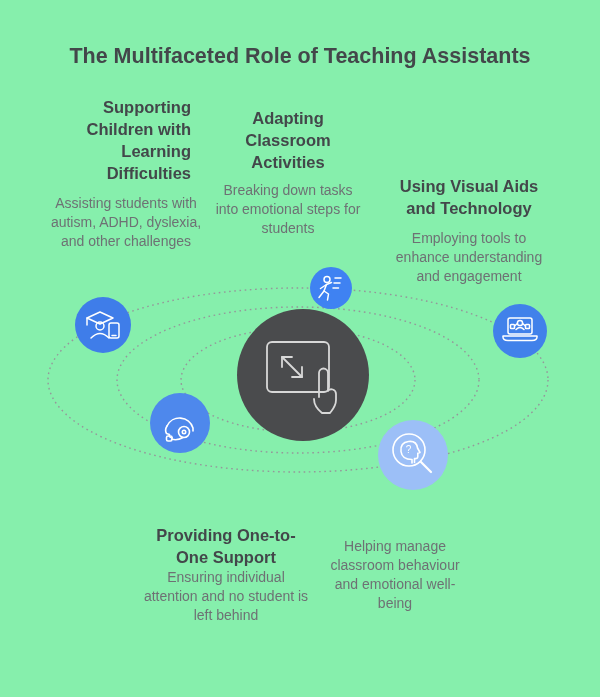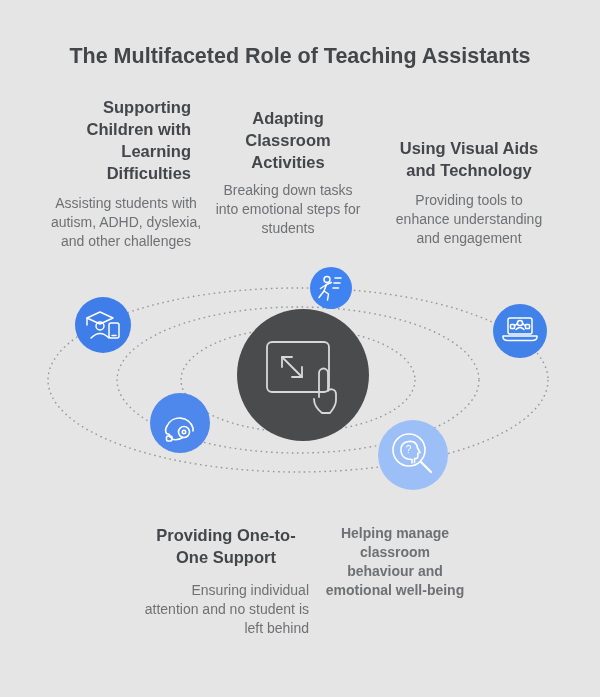--- a/index.html
+++ b/index.html
@@ -1,42 +1,42 @@
 <!DOCTYPE html>
 <html><head>
 <meta charset="utf-8">
 <style>
   * { margin:0; padding:0; box-sizing:border-box; }
   html, body { background:#ffffff; }
   .canvas {
     position:relative; width:600px; height:697px; overflow:hidden;
-    background:#e5e5e5; font-family:"Liberation Sans", sans-serif;padding-left:16px;
+    background:#86efac; font-family:"Liberation Sans", sans-serif;padding-left:16px;
   }
   .title {
     position:absolute; top:44px; left:0; width:600px; text-align:center;
     font-size:21.5px; font-weight:bold; color:#43474a;
   }
   .block { position:absolute; text-align:center; }
   .block .heading {
     font-size:16.5px; line-height:22px; font-weight:bold;
     color:#43474a; margin:0 auto;
   }
   .block .body {
     font-size:14px; line-height:19px; color:#6e7174; margin:0 auto;
   }
   .b1 { left:36px;  top:96px;  width:180px; }
   .b1 .heading { width:130px;text-align:right; }  .b1 .body { width:172px; margin-top:10px;text-align:center; }
   .b2 { left:208px; top:107px; width:160px; }
   .b2 .heading { width:112px; }  .b2 .body { width:150px; margin-top:8px; }
   .b3 { left:389px; top:137px; width:160px; }
-  .b3 .heading { width:160px; }  .b3 .body { width:160px; margin-top:10px; }
+  .b3 .heading { width:160px;margin-top:38px; }  .b3 .body { width:160px; margin-top:10px; }
   .b4 { left:141px; top:524px; width:170px; }
-  .b4 .heading { width:156px; }  .b4 .body { width:166px; margin-top:13px;text-align:right; }
+  .b4 .heading { width:156px; }  .b4 .body { width:166px; margin-top:0; }
   .b5 { left:325px; top:513px; width:140px; }
-  .b5 .heading { width:124px; }  .b5 .body { width:140px; margin-top:11px;font-weight:bold; }
+  .b5 .heading { width:124px; }  .b5 .body { width:140px; margin-top:24px; }
   .orbits { position:absolute; left:0; top:250px; }
 </style>
 </head>
 <body>
 
 <div class="canvas">
 
   <div class="title">The Multifaceted Role of Teaching Assistants</div>
 
   <div class="block b1">
@@ -44,21 +44,21 @@
     <div class="body">Assisting students with autism, ADHD, dyslexia, and other challenges</div>
   </div>
 
   <div class="block b2">
     <div class="heading">Adapting Classroom Activities</div>
     <div class="body">Breaking down tasks into emotional steps for students</div>
   </div>
 
   <div class="block b3">
     <div class="heading">Using Visual Aids and Technology</div>
-    <div class="body">Providing tools to enhance understanding and engagement</div>
+    <div class="body">Employing tools to enhance understanding and engagement</div>
   </div>
 
   <div class="block b4">
     <div class="heading">Providing One-to-One Support</div>
     <div class="body">Ensuring individual attention and no student is left behind</div>
   </div>
 
   <div class="block b5">
     <div class="body">Helping manage classroom behaviour and emotional well-being</div>
   </div>

